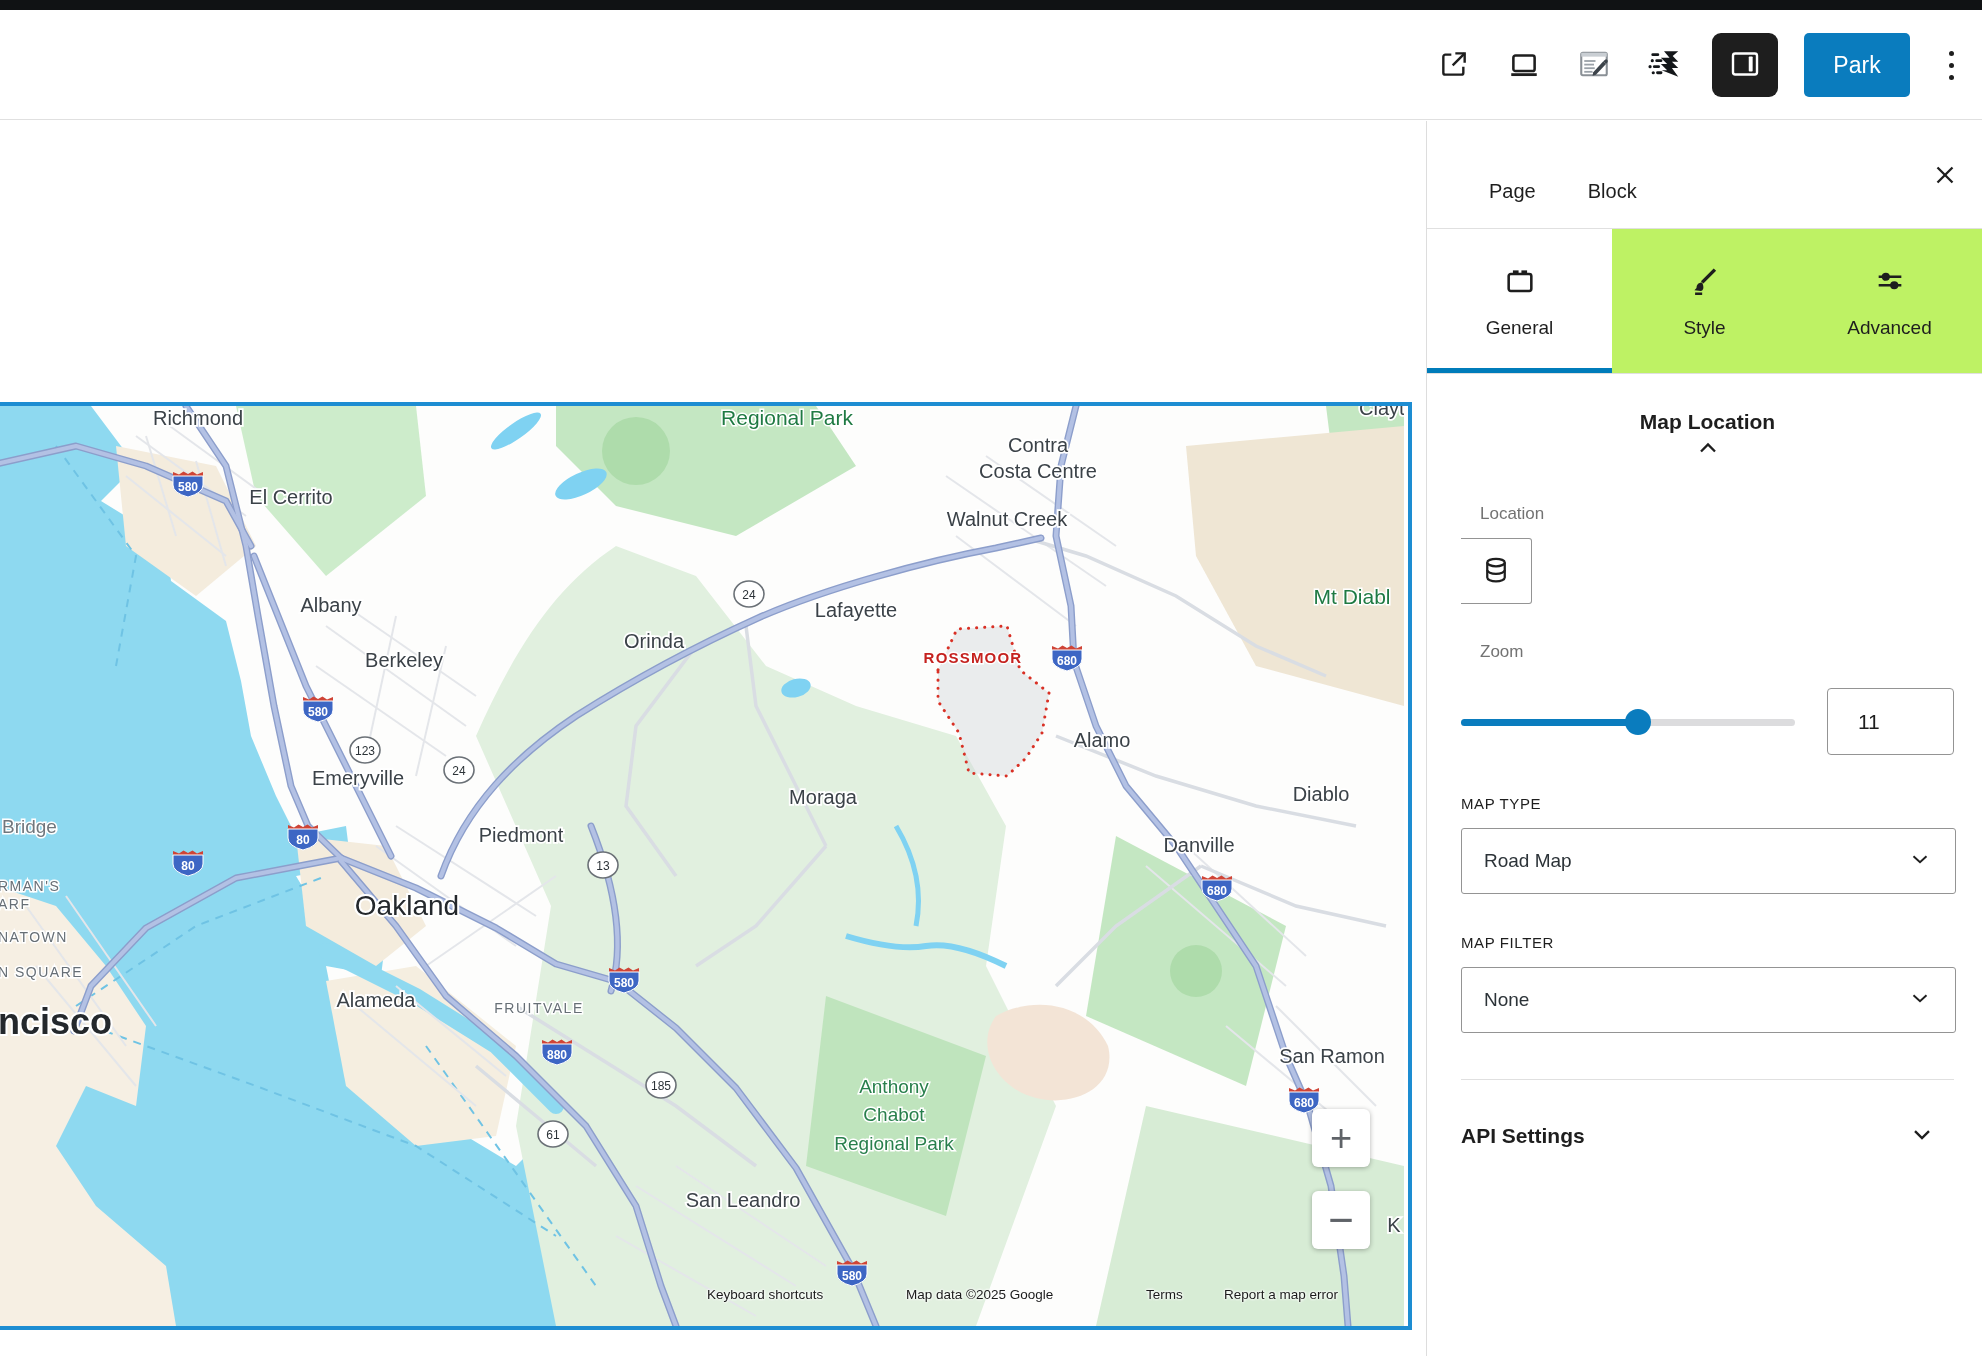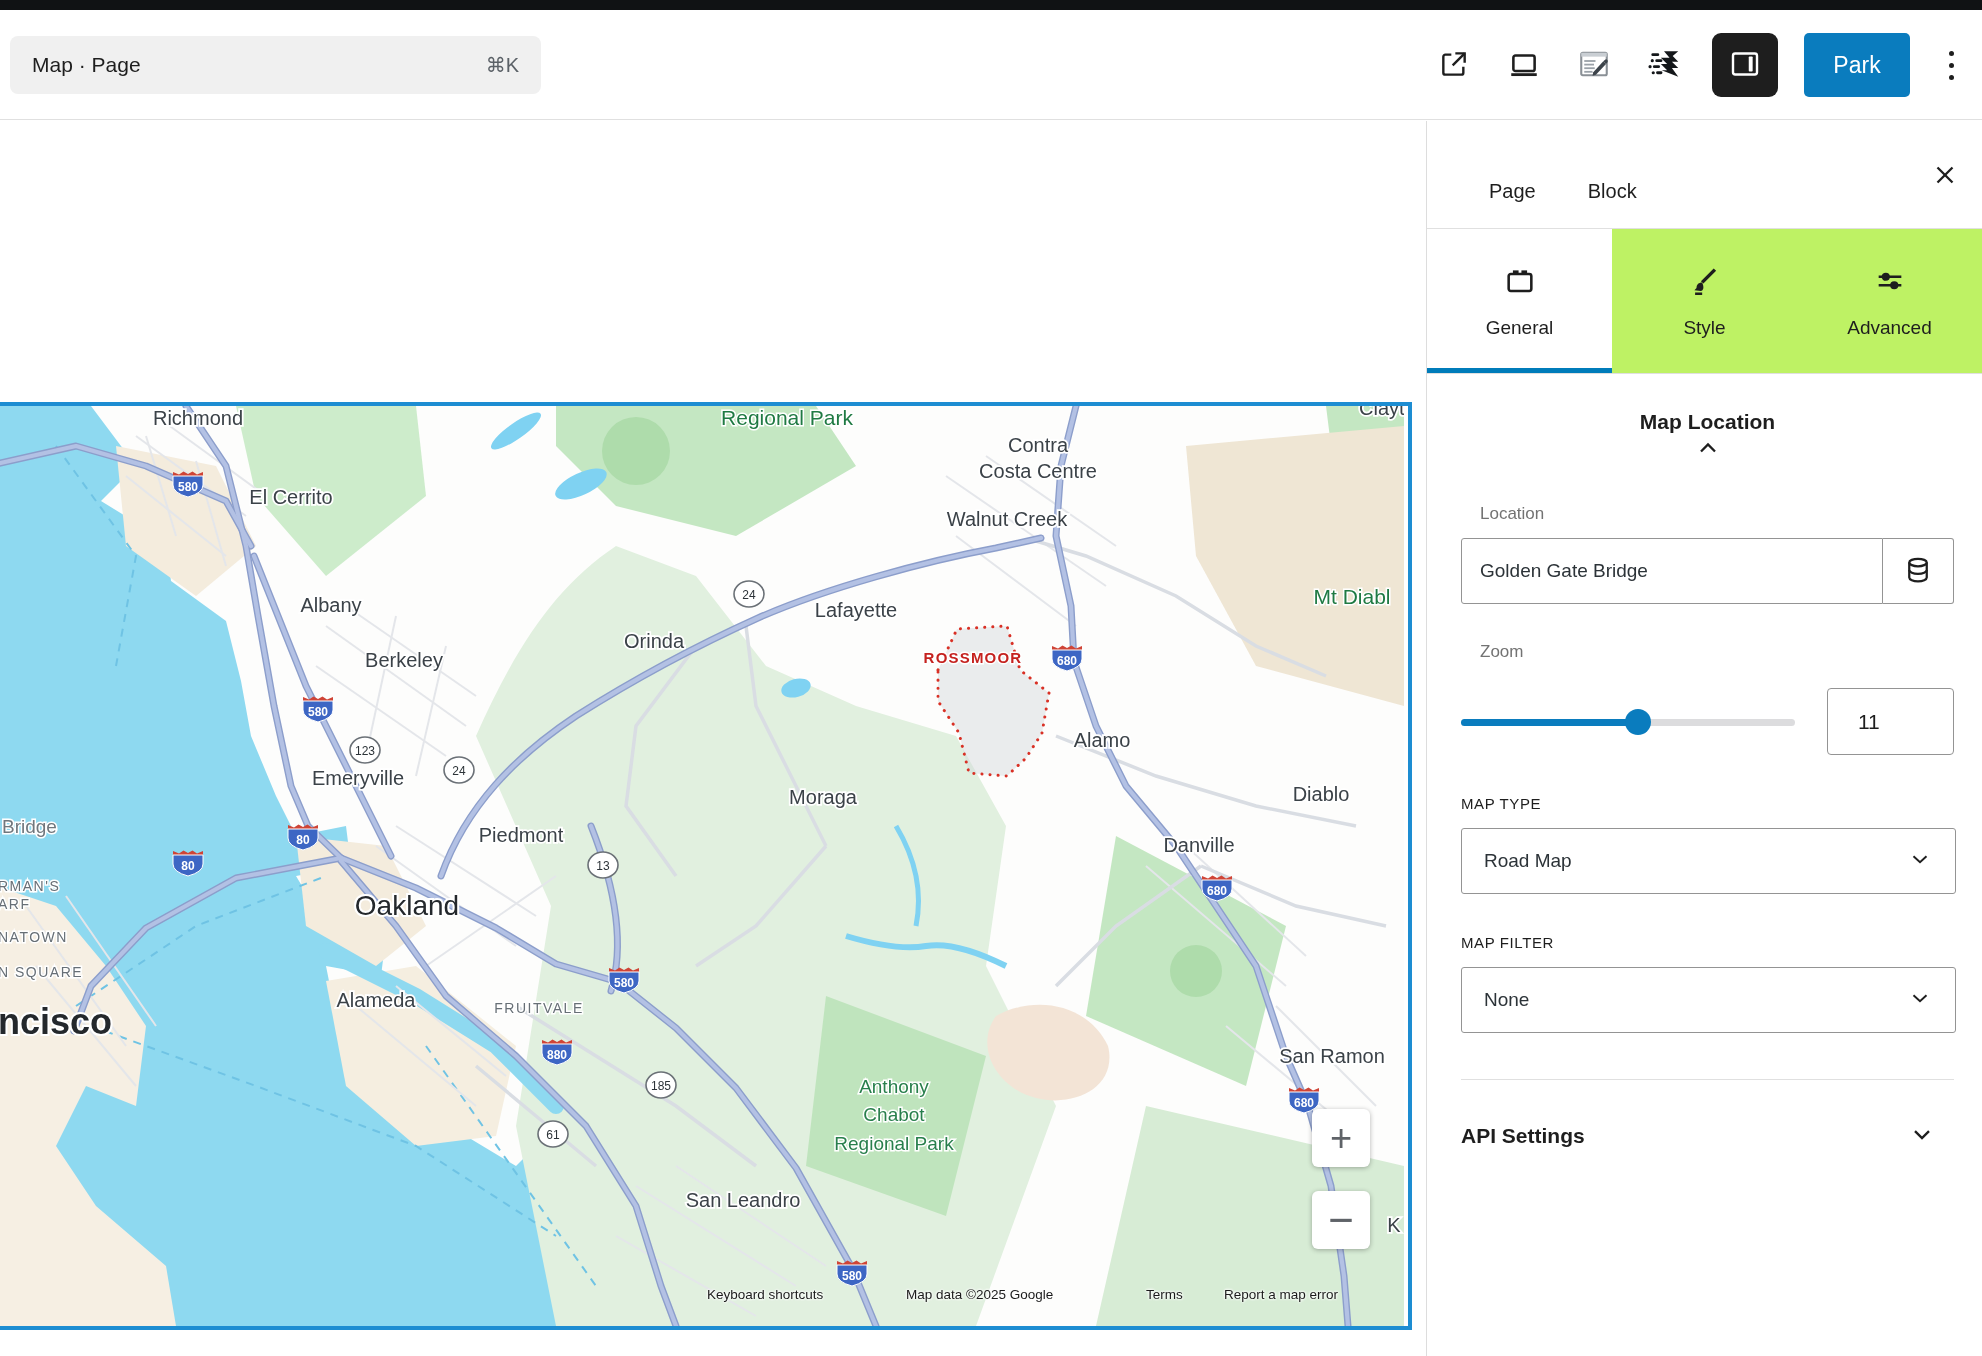--- a/index.html
+++ b/index.html
@@ -76,24 +76,20 @@
   .route-txt { font-size:12px; fill:#2c3338; font-weight:500; text-anchor:middle; }
 </style>
 </head>
 <body>
 
 <div id="stage">
 
   <div class="top-black"></div>
 
   <div class="toolbar">
-    <div class="cmdbar">
-      <span class="cmd-title">Map · Page</span>
-      <span class="cmd-k">⌘K</span>
-    </div>
     <div class="tb-right">
       <button class="icon-btn">
         <span>
           <svg width="32" height="32" viewBox="0 0 24 24" fill="none" stroke="#1e1e1e" stroke-width="1.8">
             <path d="M10 5 H5.5 A1.5 1.5 0 0 0 4 6.5 V18.5 A1.5 1.5 0 0 0 5.5 20 H17.5 A1.5 1.5 0 0 0 19 18.5 V14"></path>
             <path d="M13 4 H20 V11"></path>
               <path d="M20 4 L11 13"></path>
           </svg>
         </span>
       </button>
@@ -449,21 +445,20 @@
         <h3>Map Location</h3>
         <span>
           <svg width="28" height="28" viewBox="0 0 24 24" fill="none" stroke="#1e1e1e" stroke-width="2">
               <path d="M6 15 L12 9 L18 15"></path>
             </svg>
         </span>
       </div>
 
       <div class="field-label">Location</div>
       <div class="loc-row">
-        <input class="text-input" type="text" value="Golden Gate Bridge" style="">
         <button class="db-btn">
           <span>
             <svg width="30" height="30" viewBox="0 0 24 24" fill="none" stroke="#1e1e1e" stroke-width="1.8">
               <ellipse cx="12" cy="6" rx="7" ry="3"></ellipse>
               <path d="M5 6 V12 C5 13.7 8.1 15 12 15 C15.9 15 19 13.7 19 12 V6"></path>
               <path d="M5 12 V18 C5 19.7 8.1 21 12 21 C15.9 21 19 19.7 19 18 V12"></path>
             </svg>
           </span>
         </button>
       </div>

